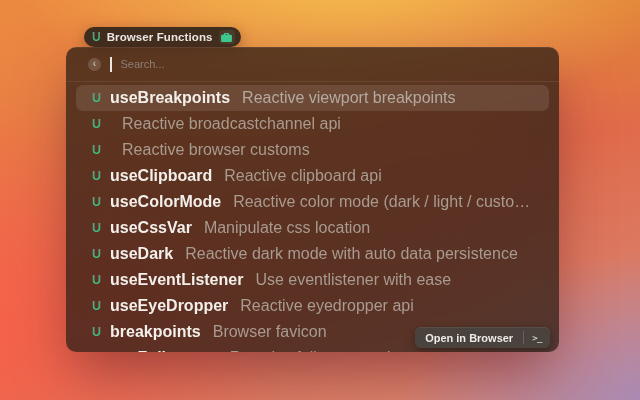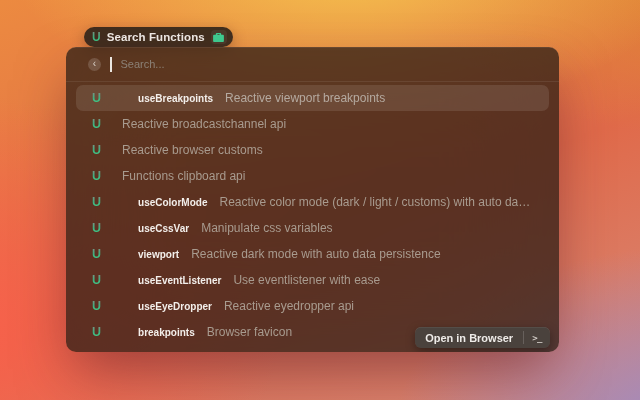--- a/index.html
+++ b/index.html
@@ -64,22 +64,22 @@
   .search-input::placeholder { color:#8b8076; opacity:1; }
 
   
   .list { padding:3px 10px; }
   .row {
     height:26px; display:flex; align-items:center;
     padding:0 16px; border-radius:7px; cursor:pointer;
   }
   .row.selected { background:rgba(255,255,255,0.10); }
   .row-logo { font-size:12.5px; flex:0 0 auto; margin-right:9px; }
-  .row-name { font-size:10px; font-weight:700; color:#f3efeb; white-space:nowrap;margin-left:28px; }
-  .row-desc { font-size:12px; color:#a89b8f; margin-left:12px; white-space:nowrap; overflow:hidden; text-overflow:ellipsis; }
+  .row-name { font-size:16px; font-weight:700; color:#f3efeb; white-space:nowrap; }
+  .row-desc { font-size:16px; color:#a89b8f; margin-left:12px; white-space:nowrap; overflow:hidden; text-overflow:ellipsis; }
   .row.selected .row-desc { color:#b5aaa0; }
 
   
   .action-btn {
     position:absolute; right:9px; bottom:4px; height:21px;
     display:flex; align-items:center;
     background:rgba(74,67,62,0.97); border-radius:6px; border:none; padding:0;
     box-shadow:0 3px 10px rgba(0,0,0,0.35), inset 0 0.5px 0 rgba(255,255,255,0.12);
     cursor:pointer;
   }
@@ -88,21 +88,21 @@
   .action-kbd { padding:0 8px; font-family:"DejaVu Sans Mono","Liberation Mono",monospace;
     font-size:9px; font-weight:700; color:#d2cdc8; letter-spacing:-0.5px; }
 </style>
 </head>
 <body>
 
 <div class="bg">
 
   <div class="title-pill">
     <span class="u-logo pill-logo">U</span>
-    <span class="pill-label">Search Functions</span>
+    <span class="pill-label">Browser Functions</span>
     <span class="pill-ext">
       <svg width="11" height="9" viewBox="0 0 12 10" aria-hidden="true">
         <path fill="#3ecf92" d="M4 0h4a1 1 0 0 1 1 1v1h2a1 1 0 0 1 1 1v6a1 1 0 0 1-1 1H1a1 1 0 0 1-1-1V3a1 1 0 0 1 1-1h2V1a1 1 0 0 1 1-1zm0.8 2h2.4V1.1H4.8V2z"></path>
       </svg>
     </span>
   </div>
 
   <div class="panel">
 
     <div class="searchbar">
@@ -125,38 +125,39 @@
     <span class="row-desc">Reactive broadcastchannel api</span>
   </div>
 
   <div class="row">
     <span class="u-logo row-logo">U</span>
     <span class="row-desc">Reactive browser customs</span>
   </div>
 
   <div class="row">
     <span class="u-logo row-logo">U</span>
-    <span class="row-desc">Functions clipboard api</span>
+    <span class="row-name">useClipboard</span>
+    <span class="row-desc">Reactive clipboard api</span>
   </div>
 
   <div class="row">
     <span class="u-logo row-logo">U</span>
     <span class="row-name">useColorMode</span>
     <span class="row-desc">Reactive color mode (dark / light / customs) with auto data persistence</span>
   </div>
 
   <div class="row">
     <span class="u-logo row-logo">U</span>
     <span class="row-name">useCssVar</span>
-    <span class="row-desc">Manipulate css variables</span>
+    <span class="row-desc">Manipulate css location</span>
   </div>
 
   <div class="row">
     <span class="u-logo row-logo">U</span>
-    <span class="row-name">viewport</span>
+    <span class="row-name">useDark</span>
     <span class="row-desc">Reactive dark mode with auto data persistence</span>
   </div>
 
   <div class="row">
     <span class="u-logo row-logo">U</span>
     <span class="row-name">useEventListener</span>
     <span class="row-desc">Use eventlistener with ease</span>
   </div>
 
   <div class="row">

